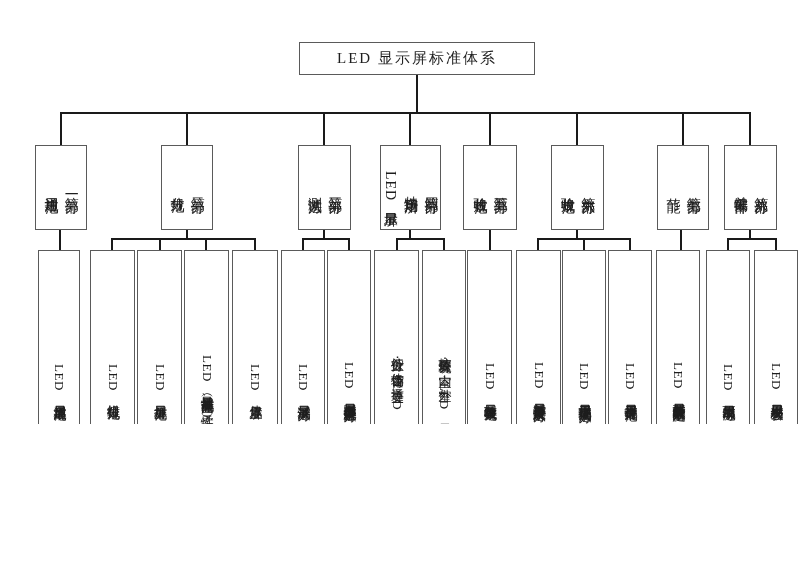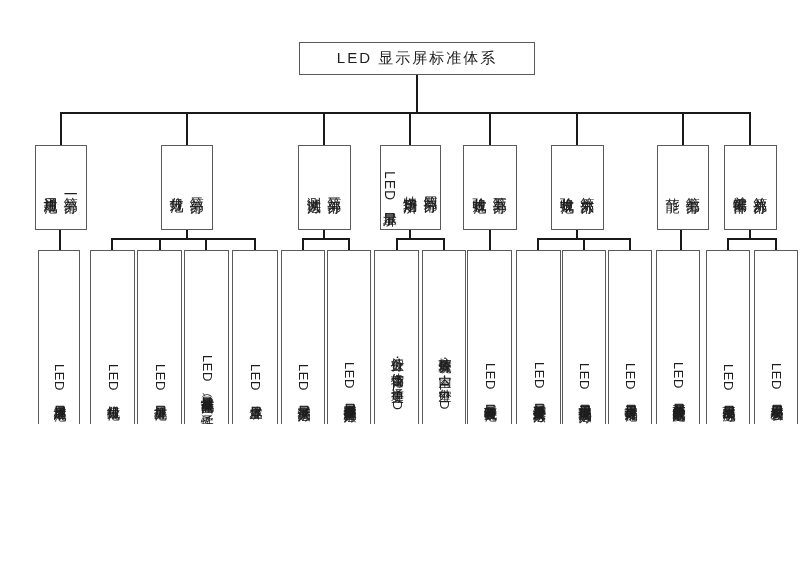--- a/index.html
+++ b/index.html
@@ -1,21 +1,21 @@
 <!DOCTYPE html>
 <html><head>
 <meta charset="utf-8">
 <style>
   html, body { margin: 0; padding: 0; background: #ffffff; }
   .canvas {
     position: relative;
     width: 800px;
     height: 424px;
     background: #ffffff;
-    font-family: Liberation Sans, sans-serif;
+    font-family: Liberation Serif, serif;
     overflow: hidden;
   }
   .connectors {
     position: absolute;
     left: 0; top: 0;
   }
   .node {
     position: absolute;
     box-sizing: border-box;
     border: 1px solid #5a5a5a;

